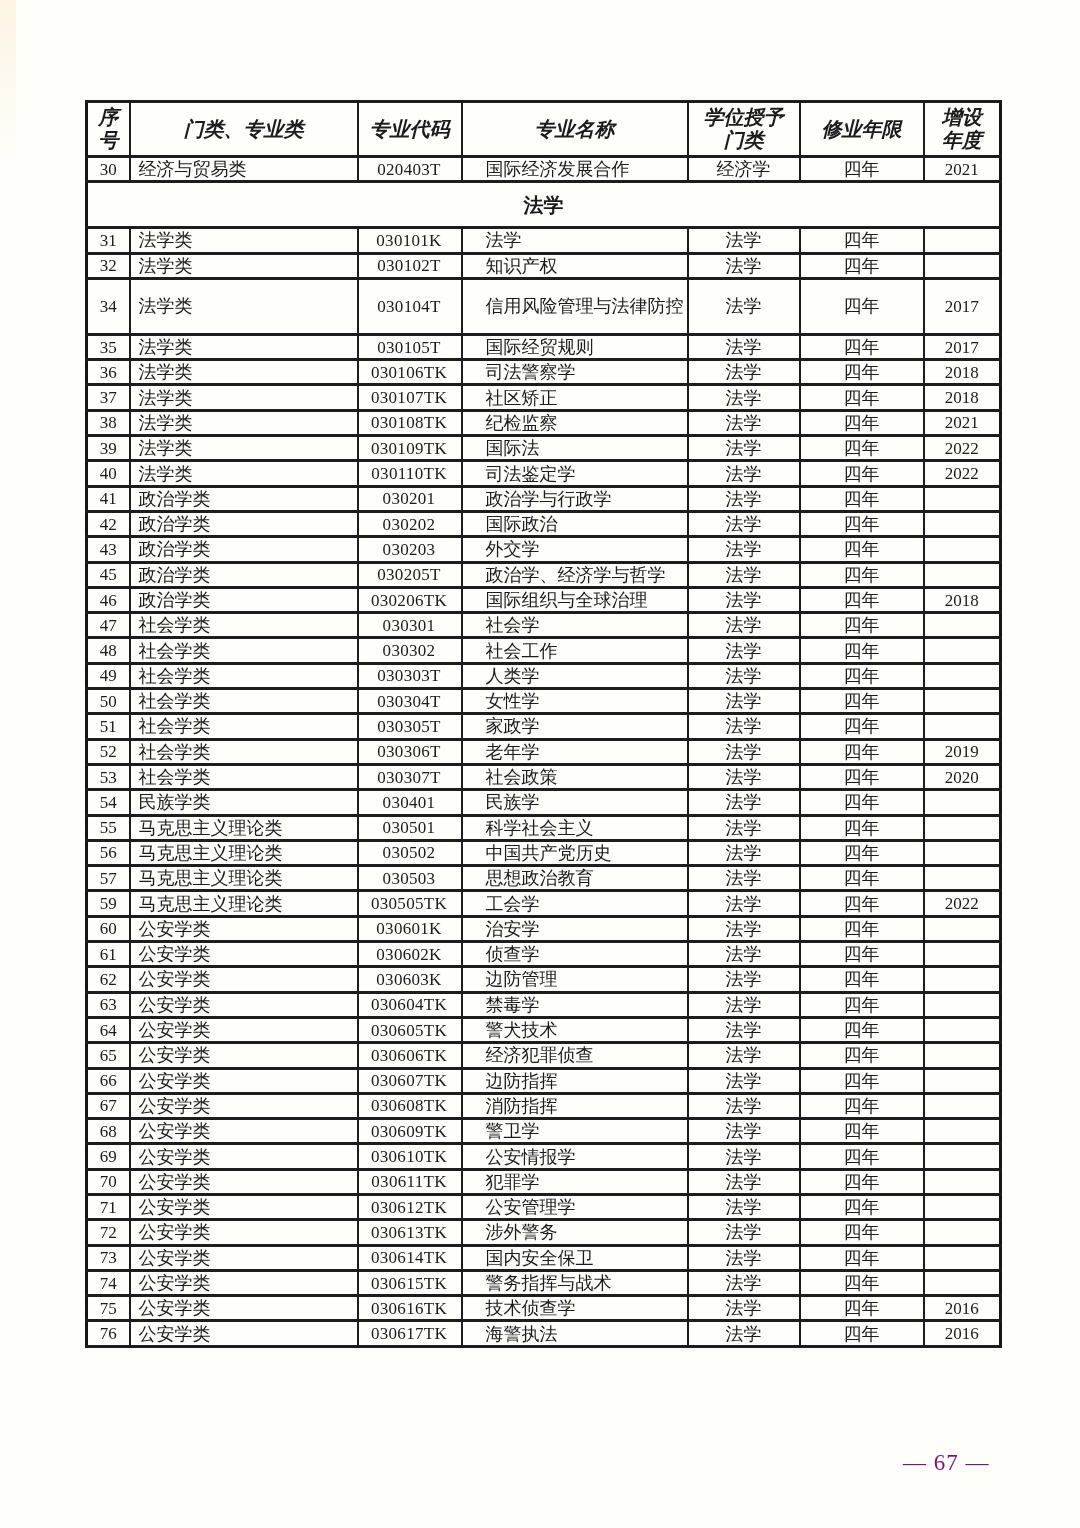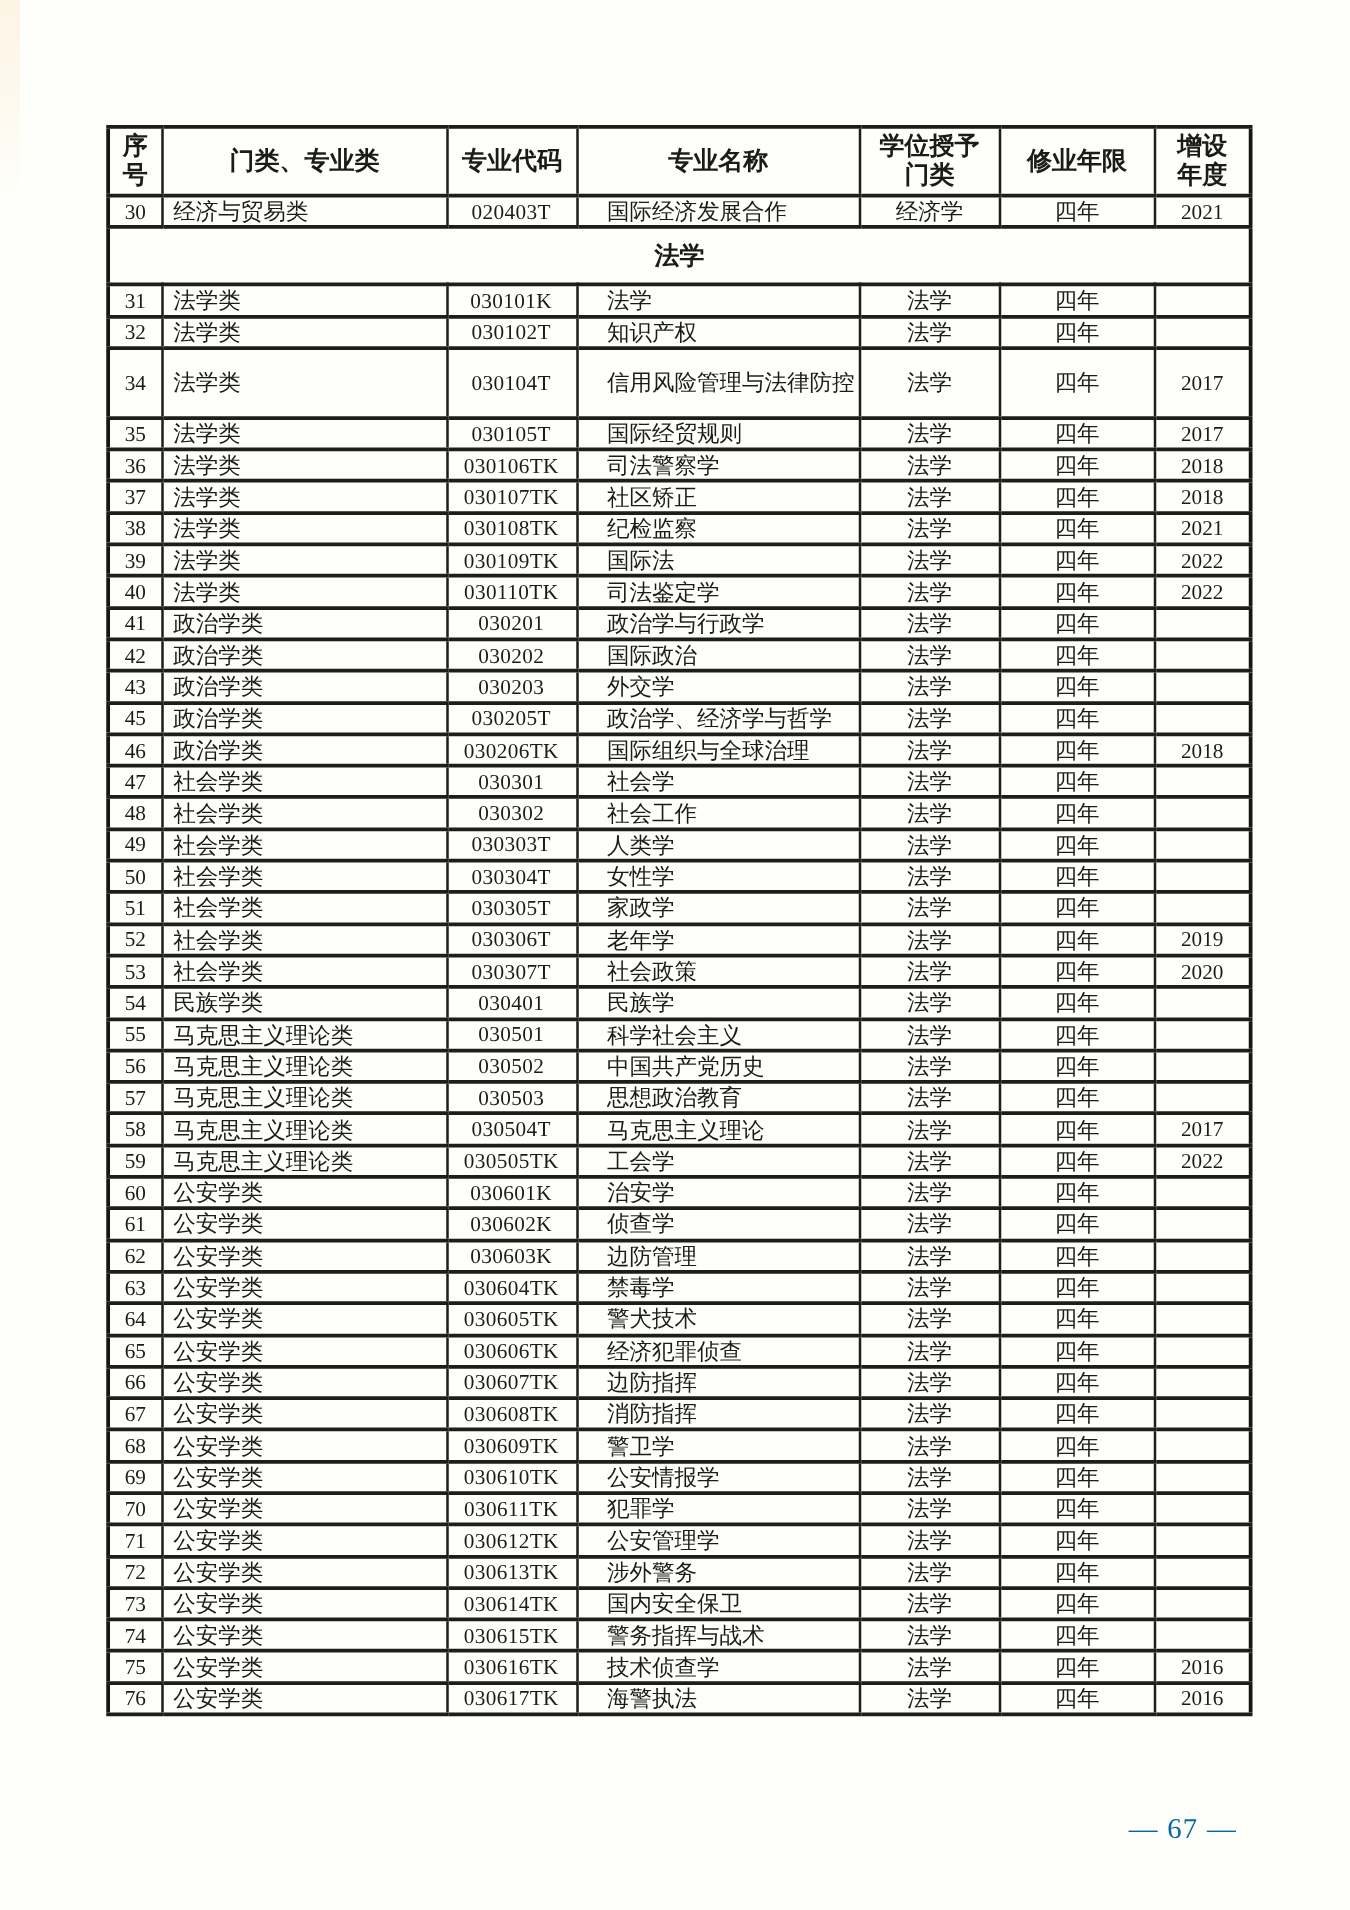--- a/index.html
+++ b/index.html
@@ -30,41 +30,41 @@
   col.c4{width:112px;}
   col.c5{width:124px;}
   col.c6{width:77px;}
   th,td{
     border:2px solid #1d1d1d;
     border-top-width:3px;border-bottom-width:3px;
     padding:0 3px;
     overflow:hidden;
     white-space:nowrap;
   }
-  thead tr{height:55px;}
+  thead tr{height:55px;font-style:italic;}
   th{
     font-weight:bold;font-size:20px;text-align:center;
     white-space:pre-line;line-height:1.15;
   }
   tbody tr{height:25.3px;}
   tbody tr.sec{height:46px;}
   tbody tr.tall{height:56px;}
   td{font-size:18px;line-height:1;}
   td.c-no{text-align:center;font-size:17px;font-family:"Liberation Serif","DejaVu Serif",serif;}
   td.c-category{text-align:left;padding-left:8px;margin-top:30px;}
   td.c-code{text-align:center;padding-left:2px;font-size:17px;letter-spacing:0.3px;}
   td.c-name{text-align:left;padding-left:23px;}
   td.c-degree,td.c-years{text-align:center;}
   td.c-added{text-align:center;font-size:17px;}
   tr.sec td{
     text-align:center;font-weight:bold;font-size:20px;
   }
   .pagenum{
     position:absolute;left:903px;top:1450px;
-    font-size:23px;color:#0369a1;letter-spacing:1px;
+    font-size:23px;color:#701a75;letter-spacing:1px;
     font-family:"Liberation Serif","DejaVu Serif",serif;
   }
 </style>
 </head>
 <body>
 
 <div class="page">
 
   <div class="scan-artifact"></div>
 
@@ -323,29 +323,20 @@
         <tr>
           <td class="c-no">57</td>
           <td class="c-category">马克思主义理论类</td>
           <td class="c-code">030503</td>
           <td class="c-name">思想政治教育</td>
           <td class="c-degree">法学</td>
           <td class="c-years">四年</td>
           <td class="c-added"></td>
         </tr>
         <tr>
-          <td class="c-no">58</td>
-          <td class="c-category">马克思主义理论类</td>
-          <td class="c-code">030504T</td>
-          <td class="c-name">马克思主义理论</td>
-          <td class="c-degree">法学</td>
-          <td class="c-years">四年</td>
-          <td class="c-added">2017</td>
-        </tr>
-        <tr>
           <td class="c-no">59</td>
           <td class="c-category">马克思主义理论类</td>
           <td class="c-code">030505TK</td>
           <td class="c-name">工会学</td>
           <td class="c-degree">法学</td>
           <td class="c-years">四年</td>
           <td class="c-added">2022</td>
         </tr>
         <tr>
           <td class="c-no">60</td>

